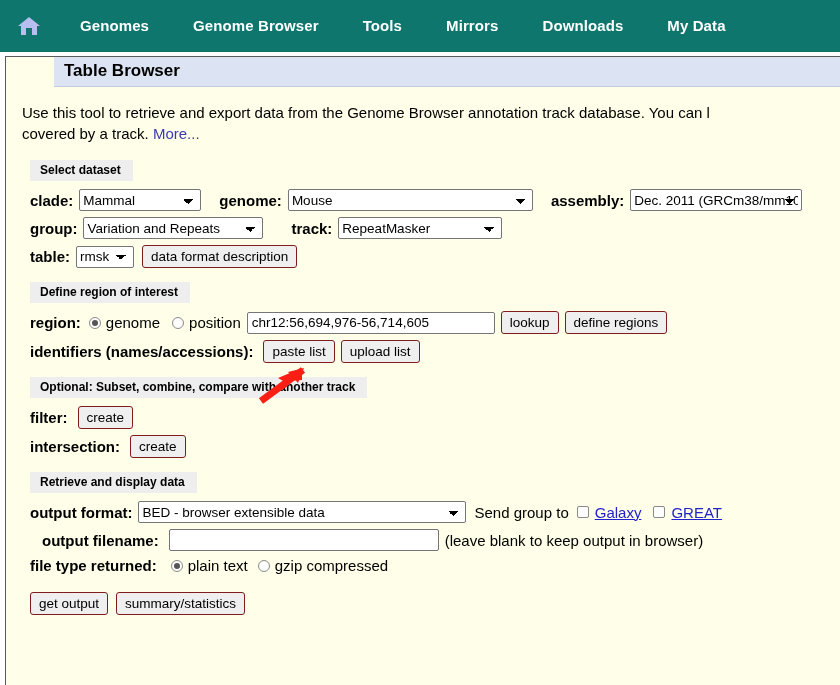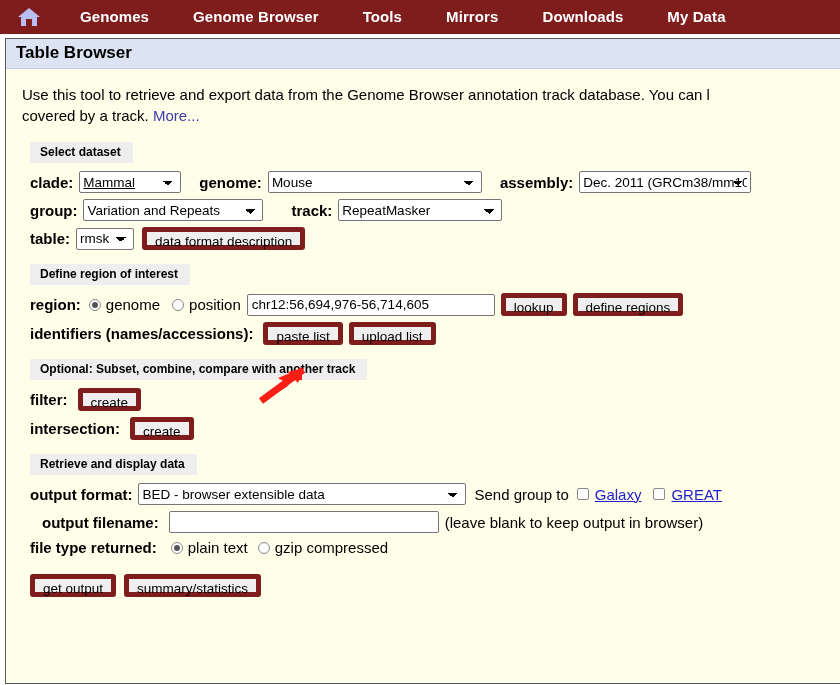--- a/index.html
+++ b/index.html
@@ -8,22 +8,22 @@
     padding: 0;
     width: 840px;
     height: 685px;
     overflow: hidden;
     background: #ffffff;
     font-family: "Liberation Sans", sans-serif;
   }
 
   
   #topnav {
-    height: 34px;
-    background: #7f1d1d;
+    height: 52px;
+    background: #0f766e;
     display: flex;
     align-items: center;
     overflow: hidden;
     white-space: nowrap;
   }
   #home-link {
     width: 58px;
     display: flex;
     align-items: center;
     justify-content: center;
@@ -51,20 +51,21 @@
     box-sizing: border-box;
     overflow: hidden;
   }
   #title-bar {
     background: #dce3f2;
     border-bottom: 1px solid #c3cbe0;
     padding: 4px 0 5px 10px;
     font-size: 17px;
     font-weight: bold;
     color: #000;
+    margin-left: 48px;
   }
   #body-area {
     padding: 10px 0 0 16px;
     background: #fffee8;
     height: 100%;
   }
 
   
   #intro {
     font-size: 15px;
@@ -133,21 +134,21 @@
     border-radius: 2px;
     padding: 2px 4px;
     height: 22px;
     box-sizing: border-box;
   }
   button {
     font-family: "Liberation Sans", sans-serif;
     font-size: 13.5px;
     color: #000;
     background: #efefef;
-    border: 5px solid #7f1d1d;
+    border: 1px solid #7f1d1d;
     border-radius: 3px;
     padding: 2px 8px;
     height: 23px;
     cursor: pointer;
   }
   .radio, .checkbox {
     display: inline-block;
     width: 12px;
     height: 12px;
     border: 1px solid #8a8a8a;
@@ -162,22 +163,22 @@
     content: "";
     position: absolute;
     left: 2px; top: 2px;
     width: 6px; height: 6px;
     border-radius: 50%;
     background: #555;
   }
   .checkbox { border-radius: 2px; margin: 0 6px 0 0; }
 
   
-  #clade-select    { width: 102px; text-decoration: underline; }
-  #genome-select   { width: 214px; }
+  #clade-select    { width: 122px; }
+  #genome-select   { width: 245px; }
   #assembly-select { width: 172px; }
   #group-select    { width: 180px; }
   #track-select    { width: 164px; }
   #table-select    { width: 58px; }
   #position-input  { width: 248px; }
   #format-select   { width: 328px; }
   #filename-input  { width: 270px; }
 
   
   #arrow-annotation {

